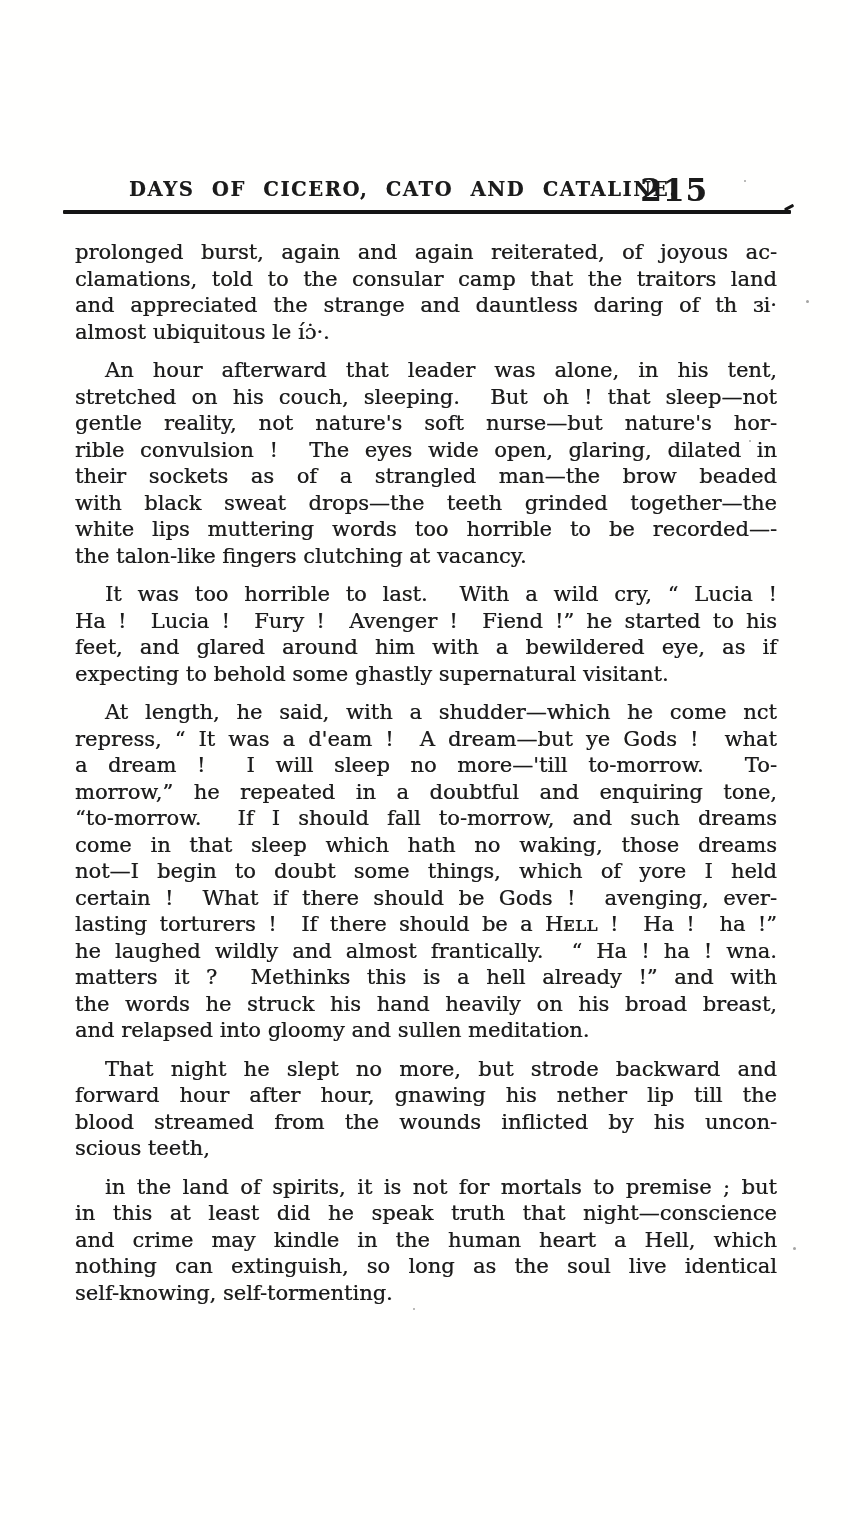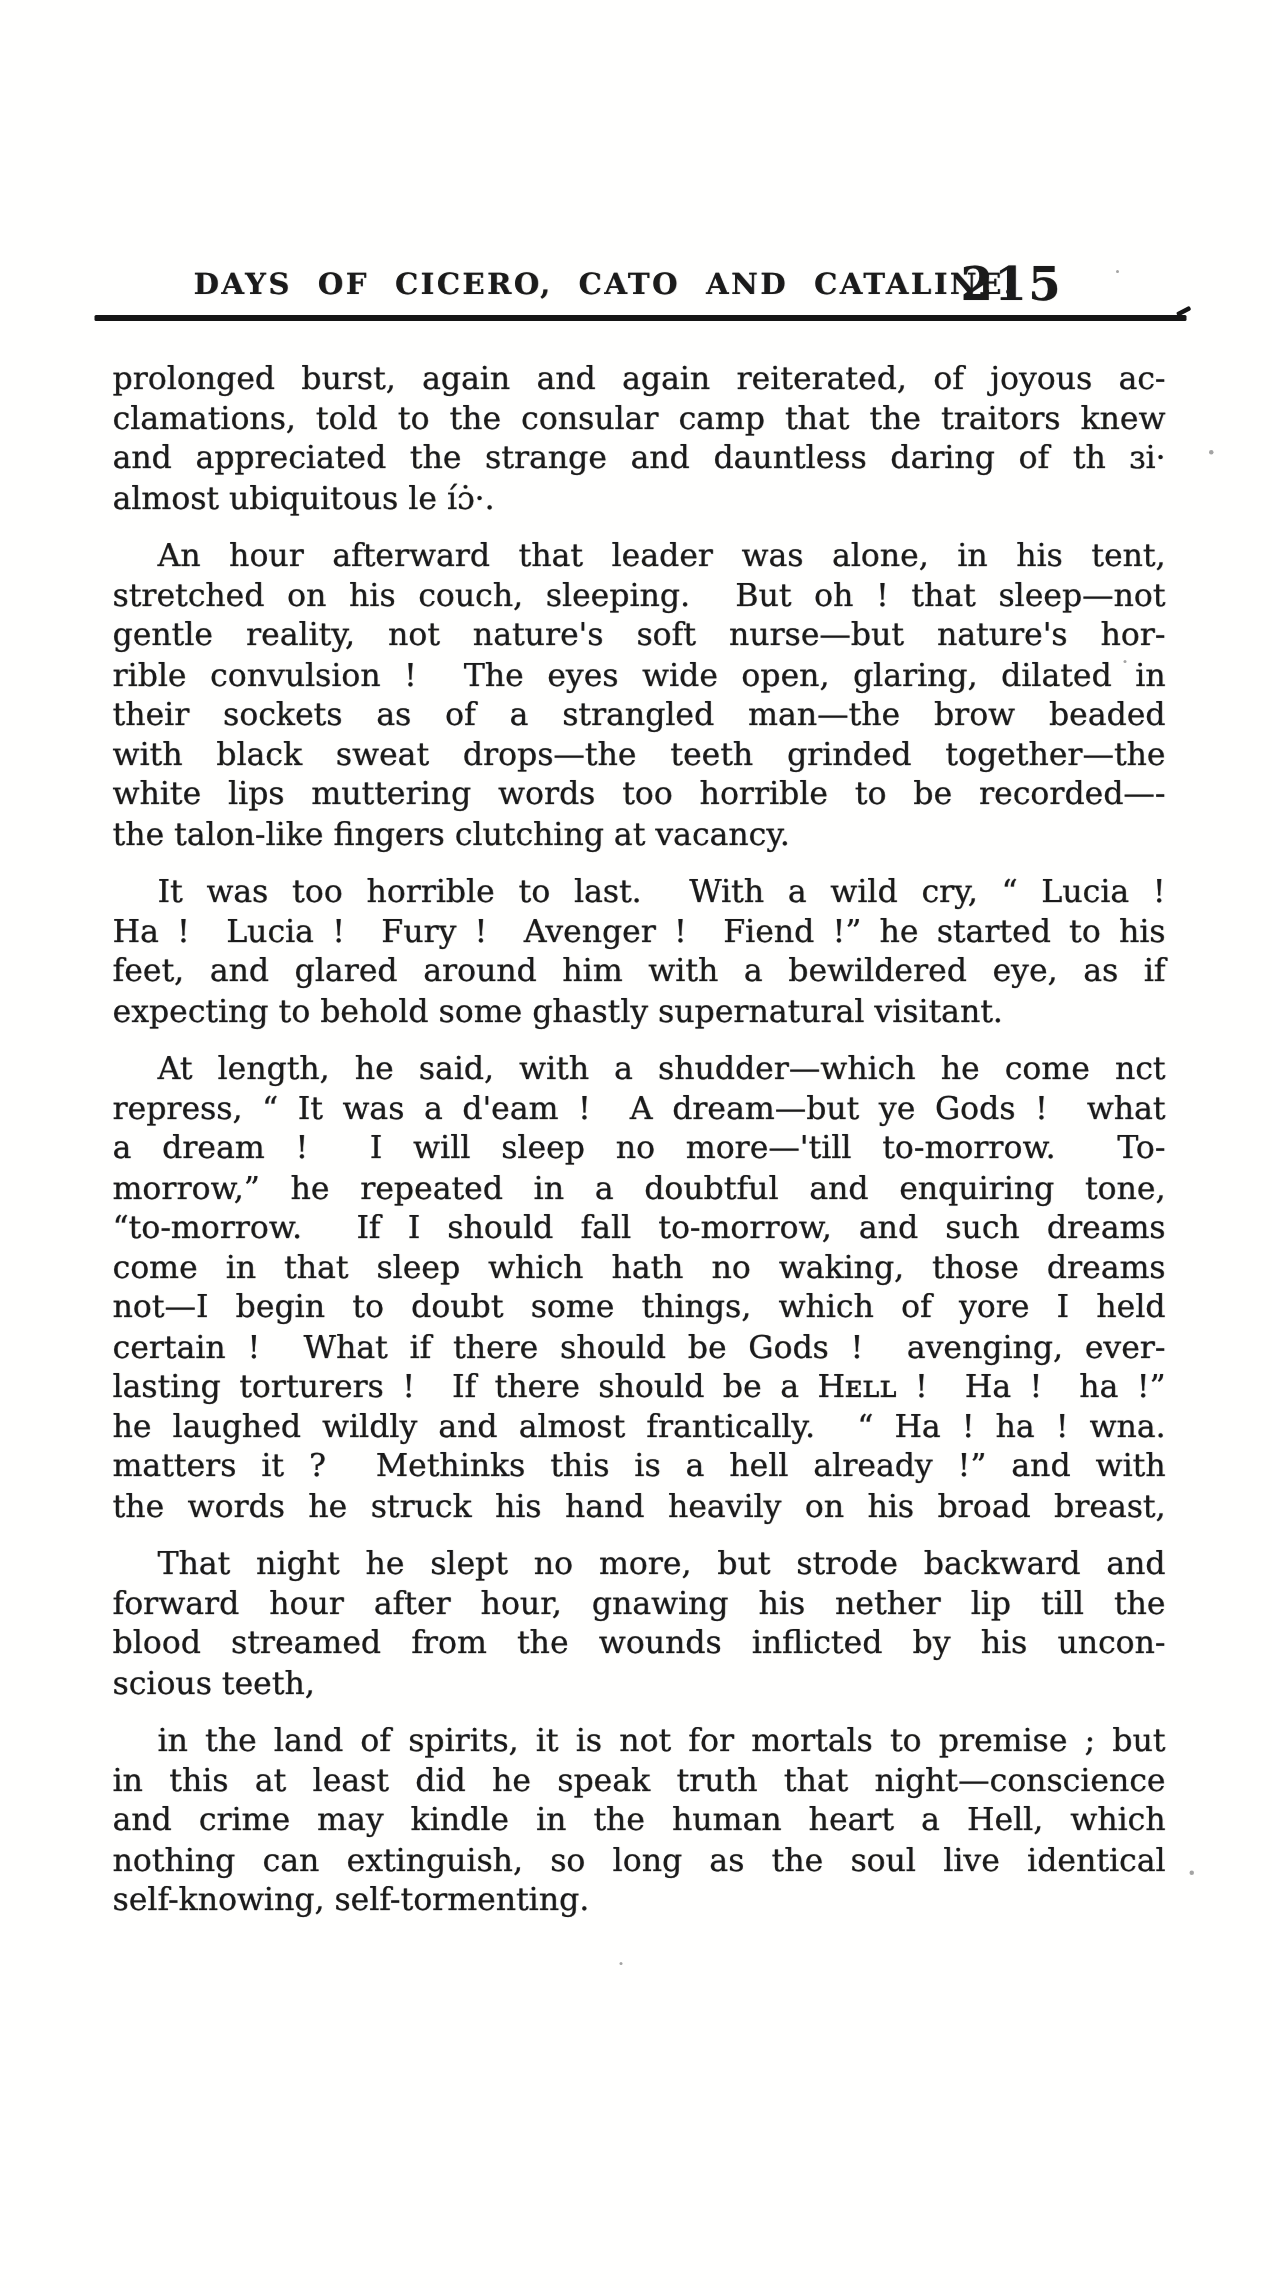--- a/index.html
+++ b/index.html
@@ -64,21 +64,21 @@
     <span class="title">DAYS OF CICERO, CATO AND CATALINE.</span>
     <span class="pagenum">215</span>
   </header>
 
   <div class="rule"></div>
 
   <main class="text-block">
 
     <div class="para">
       <div class="line">prolonged burst, again and again reiterated, of joyous ac-</div>
-      <div class="line">clamations, told to the consular camp that the traitors knew</div>
+      <div class="line">clamations, told to the consular camp that the traitors land</div>
       <div class="line">and appreciated the strange and dauntless daring of th ɜi·</div>
       <div class="line last">almost ubiquitous le ı́ɔ̇·.</div>
     </div>
 
     <div class="para ind">
       <div class="line">An hour afterward that leader was alone, in his tent,</div>
       <div class="line">stretched on his couch, sleeping.&nbsp; But oh ! that sleep—not</div>
       <div class="line">gentle reality, not nature's soft nurse—but nature's hor-</div>
       <div class="line">rible convulsion !&nbsp; The eyes wide open, glaring, dilated in</div>
       <div class="line">their sockets as of a strangled man—the brow beaded</div>
@@ -100,20 +100,21 @@
       <div class="line">a dream !&nbsp; I will sleep no more—'till to-morrow.&nbsp; To-</div>
       <div class="line">morrow,” he repeated in a doubtful and enquiring tone,</div>
       <div class="line">“to-morrow.&nbsp; If I should fall to-morrow, and such dreams</div>
       <div class="line">come in that sleep which hath no waking, those dreams</div>
       <div class="line">not—I begin to doubt some things, which of yore I held</div>
       <div class="line">certain !&nbsp; What if there should be Gods !&nbsp; avenging, ever-</div>
       <div class="line">lasting torturers !&nbsp; If there should be a Hᴇʟʟ !&nbsp; Ha !&nbsp; ha !”</div>
       <div class="line">he laughed wildly and almost frantically.&nbsp; “ Ha ! ha ! wna.</div>
       <div class="line">matters it ?&nbsp; Methinks this is a hell already !” and with</div>
       <div class="line">the words he struck his hand heavily on his broad breast,</div>
+      <div class="line last">and relapsed into gloomy and sullen meditation.</div>
     </div>
 
     <div class="para ind">
       <div class="line">That night he slept no more, but strode backward and</div>
       <div class="line">forward hour after hour, gnawing his nether lip till the</div>
       <div class="line">blood streamed from the wounds inflicted by his uncon-</div>
       <div class="line last">scious teeth,</div>
     </div>
 
     <div class="para ind">

